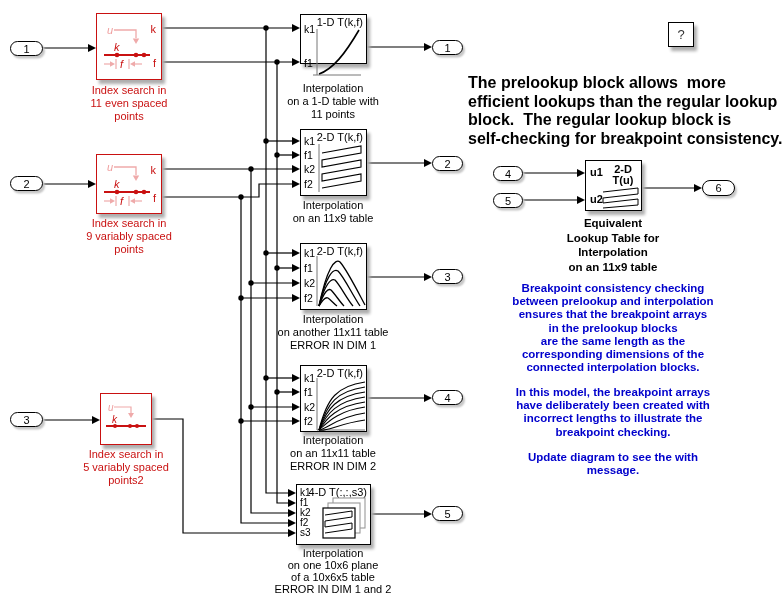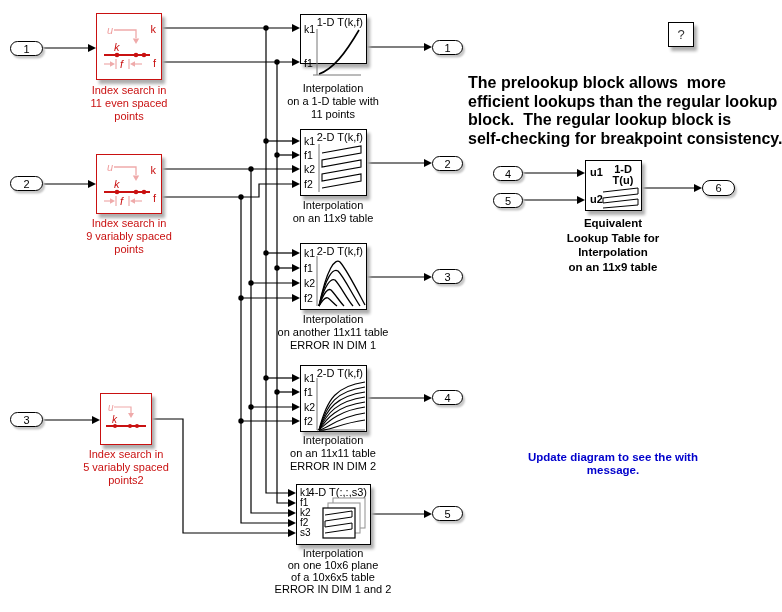--- a/index.html
+++ b/index.html
@@ -309,21 +309,21 @@
   <div class="oval" style="left:493px;top:166px;width:30px;height:15px">
       <span>4</span>
     </div>
   <div class="oval" style="left:493px;top:193px;width:30px;height:15px">
       <span>5</span>
     </div>
 
   <div class="block" style="left:585px;top:160px;width:57px;height:51px;border-width:1.8px">
     <span class="eqpl" style="top:5px">u1</span>
     <span class="eqpl" style="top:32px">u2</span>
-    <div class="eqtitle"><span>1-D</span>
+    <div class="eqtitle"><span>2-D</span>
 <span>T(u)</span></div>
     <svg class="icon" style="left:16px;top:26px" width="38" height="22" viewBox="0 0 38 22">
       <path d="M1,5 L36,1 L36,7 L1,11 L1,16 L36,12 L36,18 L1,21" stroke="#000" stroke-width="1" fill="none"></path>
     </svg>
   </div>
   <div class="lbl bold" style="left:533px;top:216px;width:160px">Equivalent
 Lookup Table for
 Interpolation
 on an 11x9 table</div>
   <div class="oval" style="left:702px;top:180px;width:33px;height:16px">
@@ -331,16 +331,27 @@
     </div>
 
   <div class="help">
       <span>?</span>
     </div>
 
   <div class="desc">The prelookup block allows  more
 efficient lookups than the regular lookup
 block.  The regular lookup block is
 self-checking for breakpoint consistency.</div>
+  <div class="note" style="top:282px">Breakpoint consistency checking
+between prelookup and interpolation
+ensures that the breakpoint arrays
+in the prelookup blocks
+are the same length as the
+corresponding dimensions of the
+connected interpolation blocks.</div>
+  <div class="note" style="top:386px">In this model, the breakpoint arrays
+have deliberately been created with
+incorrect lengths to illustrate the
+breakpoint checking.</div>
   <div class="note" style="top:451px">Update diagram to see the with
 message.</div>
 
 </div>
 
 </body></html>

